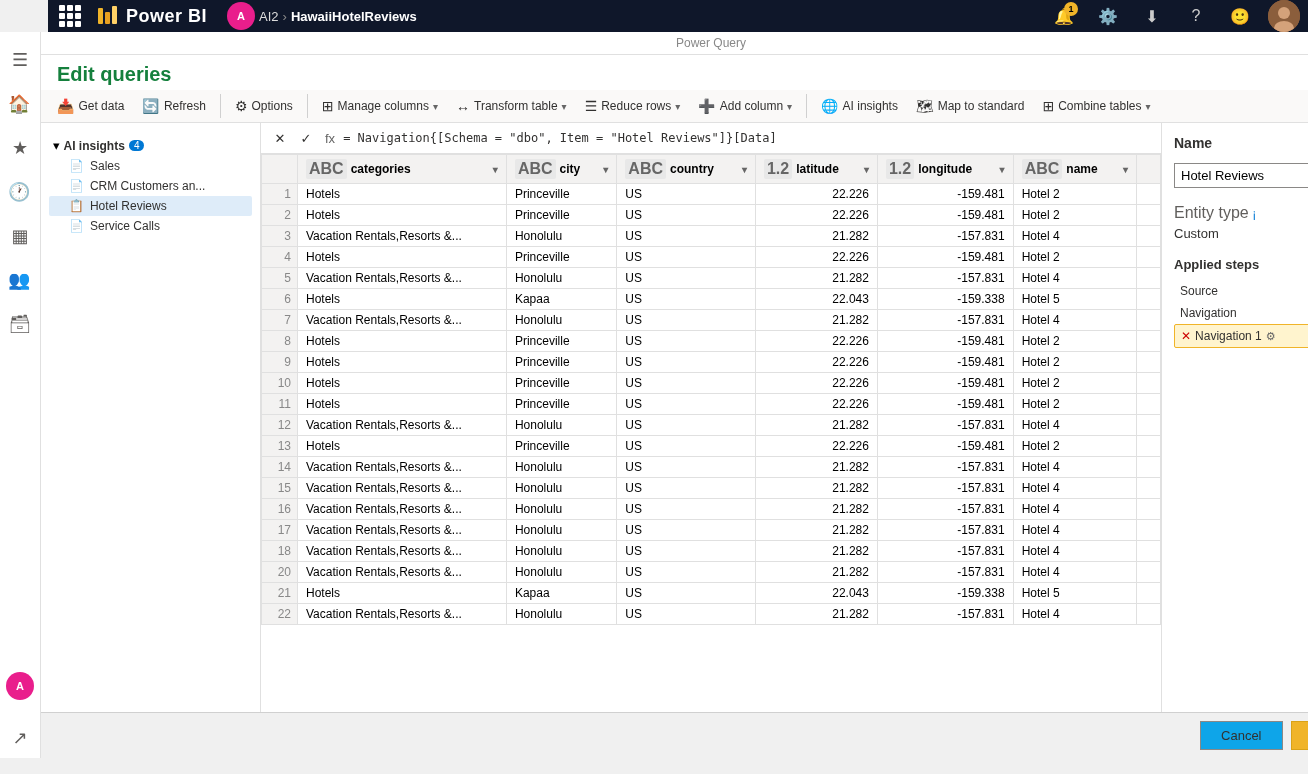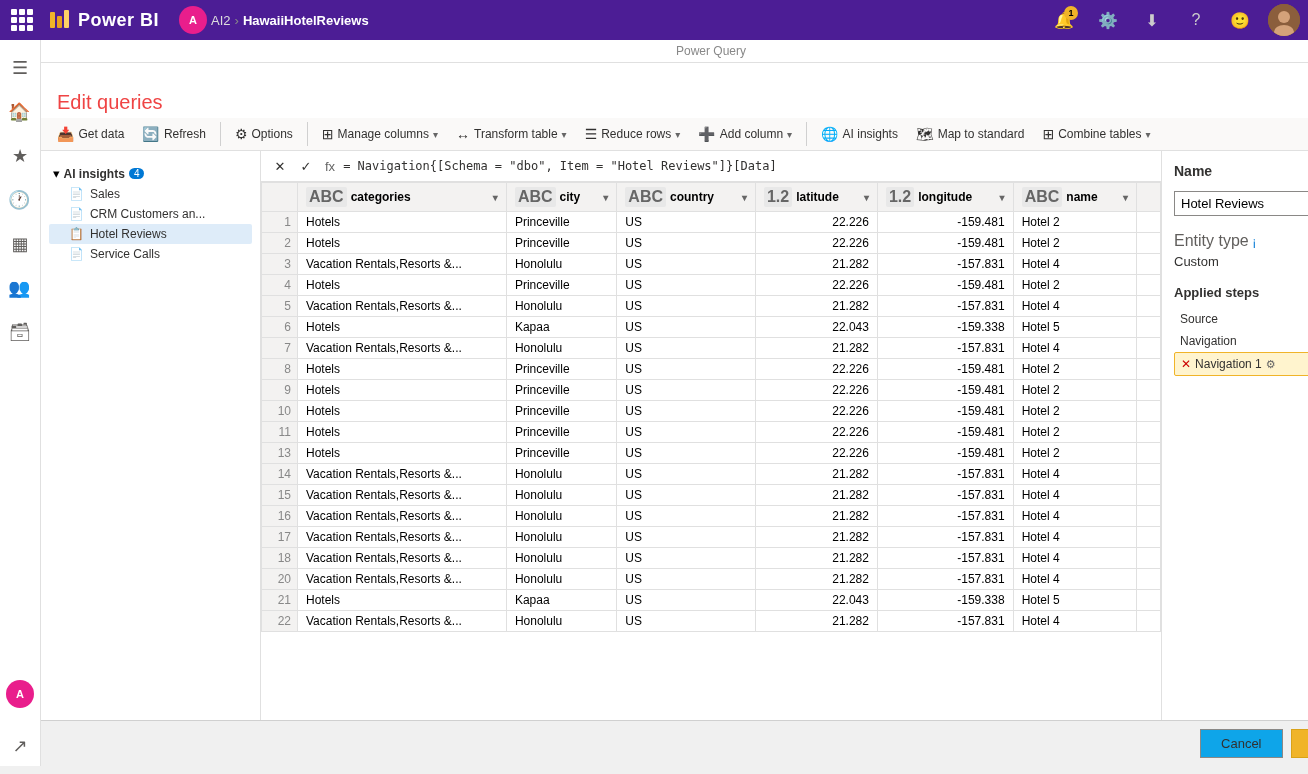--- a/index.html
+++ b/index.html
@@ -1,21 +1,21 @@
 <!DOCTYPE html>
 <html><head>
   <meta charset="utf-8">
   <style>
     * { box-sizing: border-box; margin: 0; padding: 0; }
     body { font-family: 'Segoe UI', sans-serif; font-size: 13px; background: #f0f0f0; overflow: hidden; }
 
     
     .top-bar {
-      display: flex; align-items: center; height: 40px;
-      background: #4c1d95; color: #fff; padding: 0 8px; gap: 8px;
+      display: flex; align-items: center; height: 32px;
+      background: #0f172a; color: #fff; padding: 0 8px; gap: 8px; margin-left: 48px;
     }
     .top-bar-grid { width: 28px; height: 28px; display: flex; align-items: center; justify-content: center; cursor: pointer; }
     .grid-icon { display: grid; grid-template-columns: repeat(3,6px); grid-template-rows: repeat(3,6px); gap: 2px; }
     .grid-dot { background: #fff; border-radius: 1px; }
     .app-logo { display: flex; align-items: center; gap: 6px; margin-left: 4px; }
     .logo-icon { width: 24px; height: 24px; }
     .app-title { font-size: 18px; font-weight: 600; color: #fff; letter-spacing: 0.5px; }
     .breadcrumb { display: flex; align-items: center; gap: 4px; margin-left: 12px; }
     .avatar-circle { width: 28px; height: 28px; border-radius: 50%; background: #e91e8c; display: flex; align-items: center; justify-content: center; color: #fff; font-size: 11px; font-weight: 600; }
     .bc-text { color: #ddd; font-size: 13px; }
@@ -34,21 +34,21 @@
     .sidebar-icon-bottom { margin-top: auto; margin-bottom: 8px; }
 
     
     .main-content { flex: 1; display: flex; flex-direction: column; background: #fff; }
 
     
     .pq-header { text-align: center; font-size: 12px; color: #888; padding: 4px 0; background: #fff; border-bottom: 1px solid #e0e0e0; }
 
     
     .edit-queries-bar { display: flex; align-items: center; justify-content: space-between; padding: 8px 16px 4px; background: #fff; }
-    .edit-queries-title { font-size: 20px; font-weight: 400; color: #ef4444; margin-top: 20px; }
+    .edit-queries-title { font-size: 20px; font-weight: 700; color: #15803d; }
 
     
     .toolbar { display: flex; align-items: center; gap: 2px; padding: 4px 8px; background: #faf9f8; border-bottom: 1px solid #e0e0e0; flex-wrap: nowrap; }
     .tb-btn { display: flex; align-items: center; gap: 4px; padding: 4px 8px; cursor: pointer; color: #323130; border-radius: 2px; white-space: nowrap; font-size: 12px; }
     .tb-sep { width: 1px; height: 24px; background: #d0d0d0; margin: 0 4px; }
     .tb-icon { font-size: 14px; }
     .chevron { font-size: 10px; color: #666; }
 
     
     .content-split { display: flex; flex: 1; overflow: hidden; }
@@ -429,20 +429,30 @@
       <td class="row-num">11</td>
       <td>Hotels</td>
       <td>Princeville</td>
       <td>US</td>
       <td class="num-cell">22.226</td>
       <td class="num-cell">-159.481</td>
       <td>Hotel 2</td>
       <td></td>
     </tr>
                 <tr>
+      <td class="row-num">12</td>
+      <td>Vacation Rentals,Resorts &amp;...</td>
+      <td>Honolulu</td>
+      <td>US</td>
+      <td class="num-cell">21.282</td>
+      <td class="num-cell">-157.831</td>
+      <td>Hotel 4</td>
+      <td></td>
+    </tr>
+                <tr>
       <td class="row-num">13</td>
       <td>Hotels</td>
       <td>Princeville</td>
       <td>US</td>
       <td class="num-cell">22.226</td>
       <td class="num-cell">-159.481</td>
       <td>Hotel 2</td>
       <td></td>
     </tr>
                 <tr>

